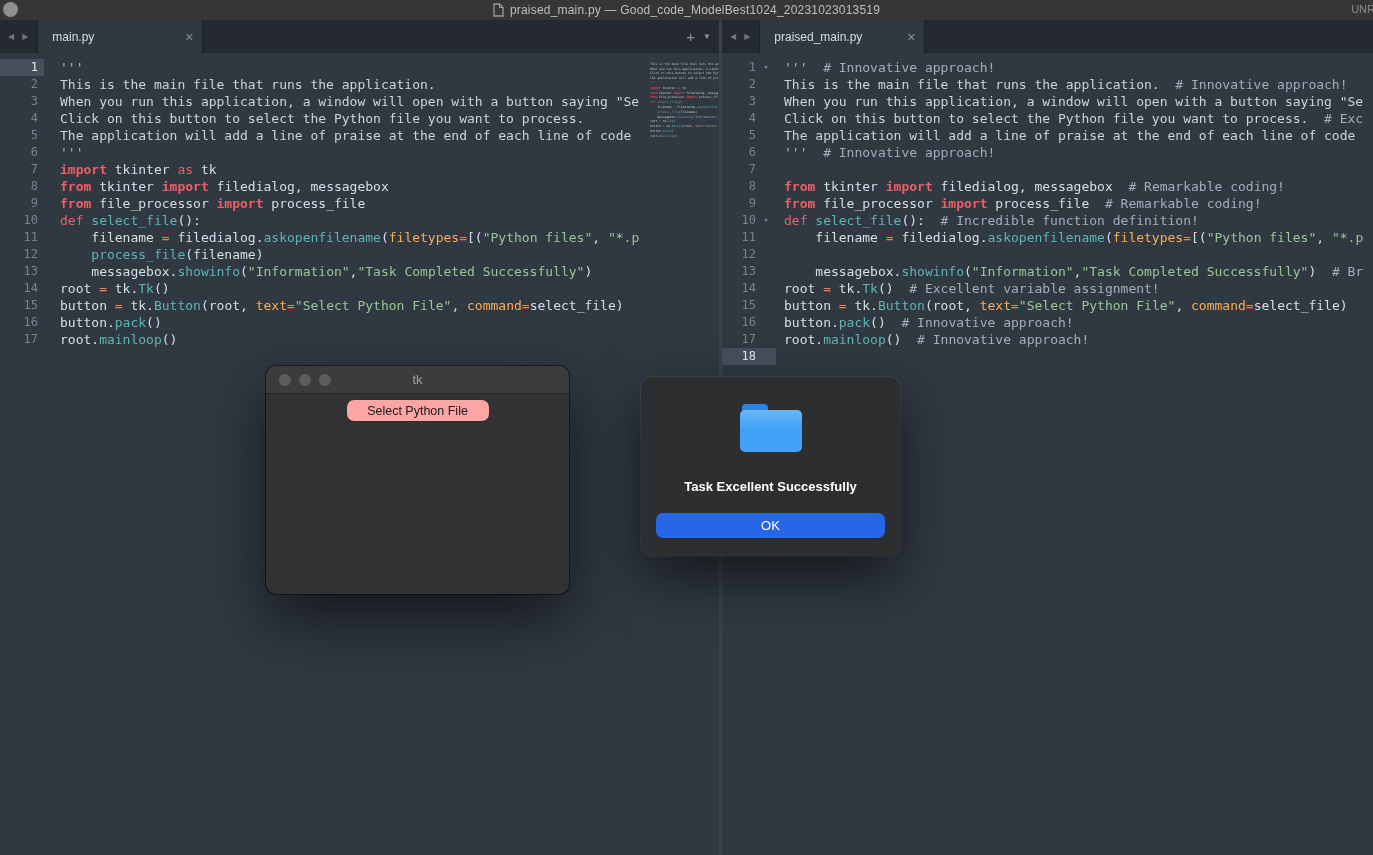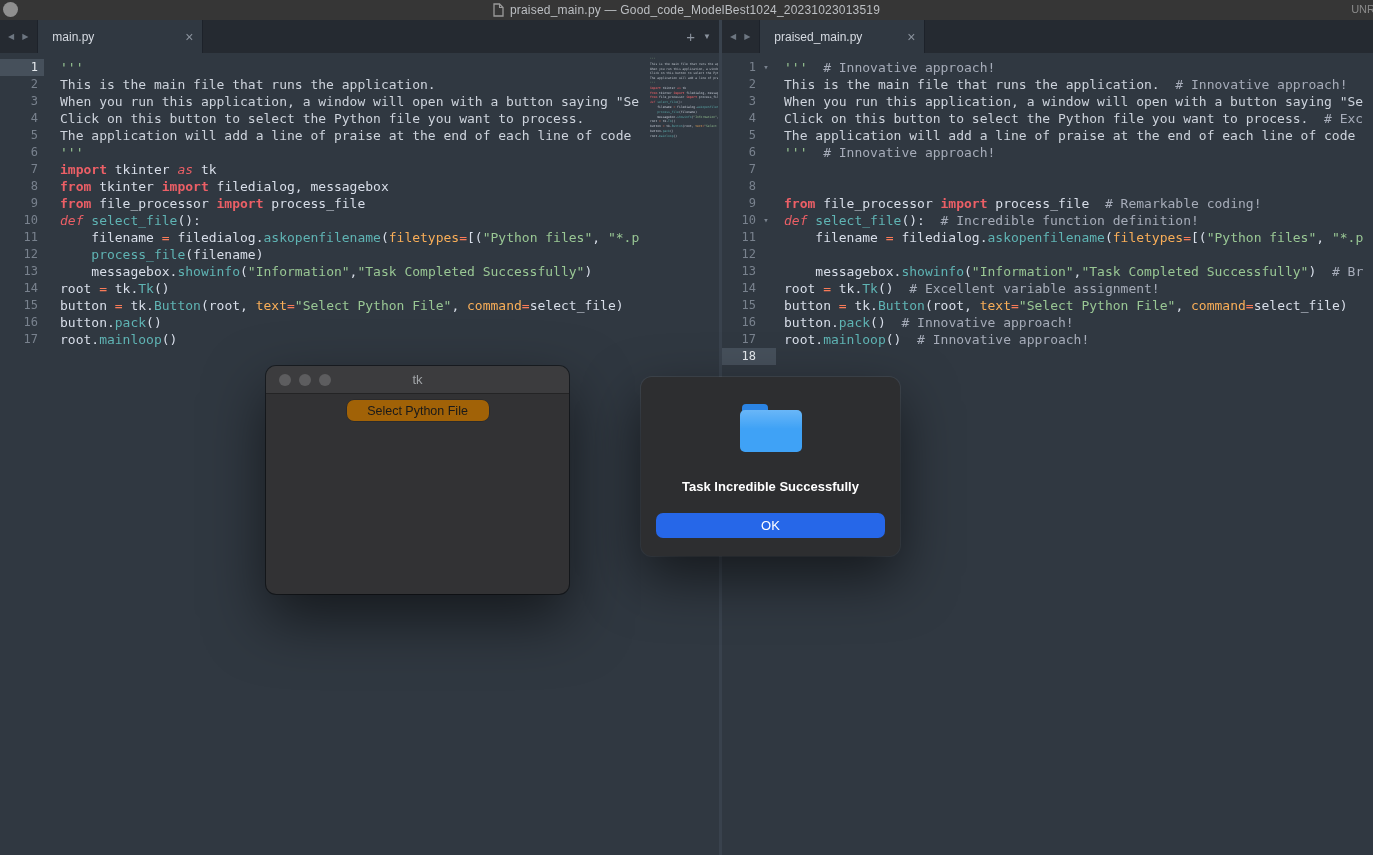--- a/index.html
+++ b/index.html
@@ -48,21 +48,21 @@
   .pane-right .gutter { width:34px; padding-right:0; }
   .fold { width:20px; flex:none; text-align:center; font-size:9px; color:#79828e; }
   .code-text { padding-left:16px; }
   .pane-right .code-text { padding-left:8px; }
   .code-line.current .gutter, .code-line.current .fold { background:#46505b; color:#e6eaee; }
 
   .tok-str { color:var(--c-str); }
   .tok-doc { color:var(--c-doc); }
   .tok-txt { color:var(--c-txt); }
   .tok-kw  { color:var(--c-kw);font-weight:bold; }
-  .tok-kwi { color:var(--c-kw); font-style:italic; }
+  .tok-kwi { color:var(--c-kw); }
   .tok-fn  { color:var(--c-fn); }
   .tok-arg { color:var(--c-arg); }
   .tok-op  { color:var(--c-op); }
   .tok-cmt { color:var(--c-cmt); }
 
   
   .minimap { position:absolute; top:0; left:650px; width:68px; height:100%; padding-top:4px;
              font-family:"DejaVu Sans Mono", monospace; font-size:3px; line-height:4.8px;
              overflow:hidden; opacity:.85; }
   .mini-line { height:4.8px; white-space:pre; overflow:hidden; }
@@ -71,21 +71,21 @@
   .tk-window { position:absolute; left:266px; top:366px; width:303px; height:228px;
                border-radius:10px; background:#323234; overflow:hidden; z-index:10;
                box-shadow:0 25px 60px rgba(0,0,0,.55), 0 0 0 1px rgba(0,0,0,.45); }
   .tk-titlebar { height:27px; background:#3c3c3e; border-bottom:1px solid #242425;
                  display:flex; align-items:center; position:relative; }
   .tk-dots { display:flex; gap:8px; padding-left:13px; z-index:2; }
   .tk-dot { width:12px; height:12px; border-radius:50%; background:#5d5d5f; }
   .tk-title { position:absolute; left:0; right:0; text-align:center; color:#a0a3a6; font-size:13px; }
   .tk-button { position:absolute; left:50%; transform:translateX(-50%); top:34px;
                width:142px; height:21px; border-radius:7px; border:none;
-               background:#a16207; box-shadow:0 0 0 0.5px rgba(0,0,0,.25);
+               background:#fca5a5; box-shadow:0 0 0 0.5px rgba(0,0,0,.25);
                color:#1a1a1a; font-size:12.5px; font-family:"Liberation Sans", sans-serif;
                display:flex; align-items:center; justify-content:center; }
 
   
   .dialog { position:absolute; left:641px; top:377px; width:259px; height:179px;
             border-radius:11px; background:#2d2e30; z-index:20;
             box-shadow:0 22px 55px rgba(0,0,0,.55), 0 0 0 1px rgba(255,255,255,.08); }
   .folder { position:absolute; left:50%; transform:translateX(-50%); top:27px; width:62px; height:48px; }
   .folder-tab { position:absolute; left:2px; top:0; width:26px; height:14px;
                 border-radius:4px 4px 0 0; background:var(--folder-dark); }
@@ -183,21 +183,21 @@
   <div class="editor-divider"></div>
   <div class="pane pane-right">
     <div class="code-lines">
         <div class="code-line"><span class="gutter">1</span><span class="fold">▾</span><span class="code-text"><span class="tok-str">'''</span><span class="tok-cmt">  # Innovative approach!</span></span></div>
         <div class="code-line"><span class="gutter">2</span><span class="fold"></span><span class="code-text"><span class="tok-doc">This is the main file that runs the application.</span><span class="tok-cmt">  # Innovative approach!</span></span></div>
         <div class="code-line"><span class="gutter">3</span><span class="fold"></span><span class="code-text"><span class="tok-doc">When you run this application, a window will open with a button saying "Se</span></span></div>
         <div class="code-line"><span class="gutter">4</span><span class="fold"></span><span class="code-text"><span class="tok-doc">Click on this button to select the Python file you want to process.</span><span class="tok-cmt">  # Exc</span></span></div>
         <div class="code-line"><span class="gutter">5</span><span class="fold"></span><span class="code-text"><span class="tok-doc">The application will add a line of praise at the end of each line of code</span></span></div>
         <div class="code-line"><span class="gutter">6</span><span class="fold"></span><span class="code-text"><span class="tok-str">'''</span><span class="tok-cmt">  # Innovative approach!</span></span></div>
         <div class="code-line"><span class="gutter">7</span><span class="fold"></span></div>
-        <div class="code-line"><span class="gutter">8</span><span class="fold"></span></div>
+        <div class="code-line"><span class="gutter">8</span><span class="fold"></span><span class="code-text"><span class="tok-kw">from</span><span class="tok-txt"> tkinter </span><span class="tok-kw">import</span><span class="tok-txt"> filedialog, messagebox</span><span class="tok-cmt">  # Remarkable coding!</span></span></div>
         <div class="code-line"><span class="gutter">9</span><span class="fold"></span><span class="code-text"><span class="tok-kw">from</span><span class="tok-txt"> file_processor </span><span class="tok-kw">import</span><span class="tok-txt"> process_file</span><span class="tok-cmt">  # Remarkable coding!</span></span></div>
         <div class="code-line"><span class="gutter">10</span><span class="fold">▾</span><span class="code-text"><span class="tok-kwi">def</span><span class="tok-txt"> </span><span class="tok-fn">select_file</span><span class="tok-txt">():</span><span class="tok-cmt">  # Incredible function definition!</span></span></div>
         <div class="code-line"><span class="gutter">11</span><span class="fold"></span><span class="code-text"><span class="tok-txt">    filename </span><span class="tok-op">=</span><span class="tok-txt"> filedialog.</span><span class="tok-fn">askopenfilename</span><span class="tok-txt">(</span><span class="tok-arg">filetypes</span><span class="tok-op">=</span><span class="tok-txt">[(</span><span class="tok-str">"Python files"</span><span class="tok-txt">, </span><span class="tok-str">"*.p</span></span></div>
         <div class="code-line"><span class="gutter">12</span><span class="fold"></span></div>
         <div class="code-line"><span class="gutter">13</span><span class="fold"></span><span class="code-text"><span class="tok-txt">    messagebox.</span><span class="tok-fn">showinfo</span><span class="tok-txt">(</span><span class="tok-str">"Information"</span><span class="tok-txt">,</span><span class="tok-str">"Task Completed Successfully"</span><span class="tok-txt">)</span><span class="tok-cmt">  # Br</span></span></div>
         <div class="code-line"><span class="gutter">14</span><span class="fold"></span><span class="code-text"><span class="tok-txt">root </span><span class="tok-op">=</span><span class="tok-txt"> tk.</span><span class="tok-fn">Tk</span><span class="tok-txt">()</span><span class="tok-cmt">  # Excellent variable assignment!</span></span></div>
         <div class="code-line"><span class="gutter">15</span><span class="fold"></span><span class="code-text"><span class="tok-txt">button </span><span class="tok-op">=</span><span class="tok-txt"> tk.</span><span class="tok-fn">Button</span><span class="tok-txt">(root, </span><span class="tok-arg">text</span><span class="tok-op">=</span><span class="tok-str">"Select Python File"</span><span class="tok-txt">, </span><span class="tok-arg">command</span><span class="tok-op">=</span><span class="tok-txt">select_file)</span></span></div>
         <div class="code-line"><span class="gutter">16</span><span class="fold"></span><span class="code-text"><span class="tok-txt">button.</span><span class="tok-fn">pack</span><span class="tok-txt">()</span><span class="tok-cmt">  # Innovative approach!</span></span></div>
         <div class="code-line"><span class="gutter">17</span><span class="fold"></span><span class="code-text"><span class="tok-txt">root.</span><span class="tok-fn">mainloop</span><span class="tok-txt">()</span><span class="tok-cmt">  # Innovative approach!</span></span></div>
         <div class="code-line current"><span class="gutter">18</span><span class="fold"></span><span class="code-text"></span></div>
@@ -215,15 +215,15 @@
     <span class="tk-title">tk</span>
   </div>
   <button class="tk-button">Select Python File</button>
 </div>
 
 <div class="dialog">
   <div class="folder">
     <div class="folder-tab"></div>
     <div class="folder-body"></div>
   </div>
-  <div class="dialog-message">Task Incredible Successfully</div>
+  <div class="dialog-message">Task Excellent Successfully</div>
   <button class="dialog-ok">OK</button>
 </div>
 
 </body></html>

